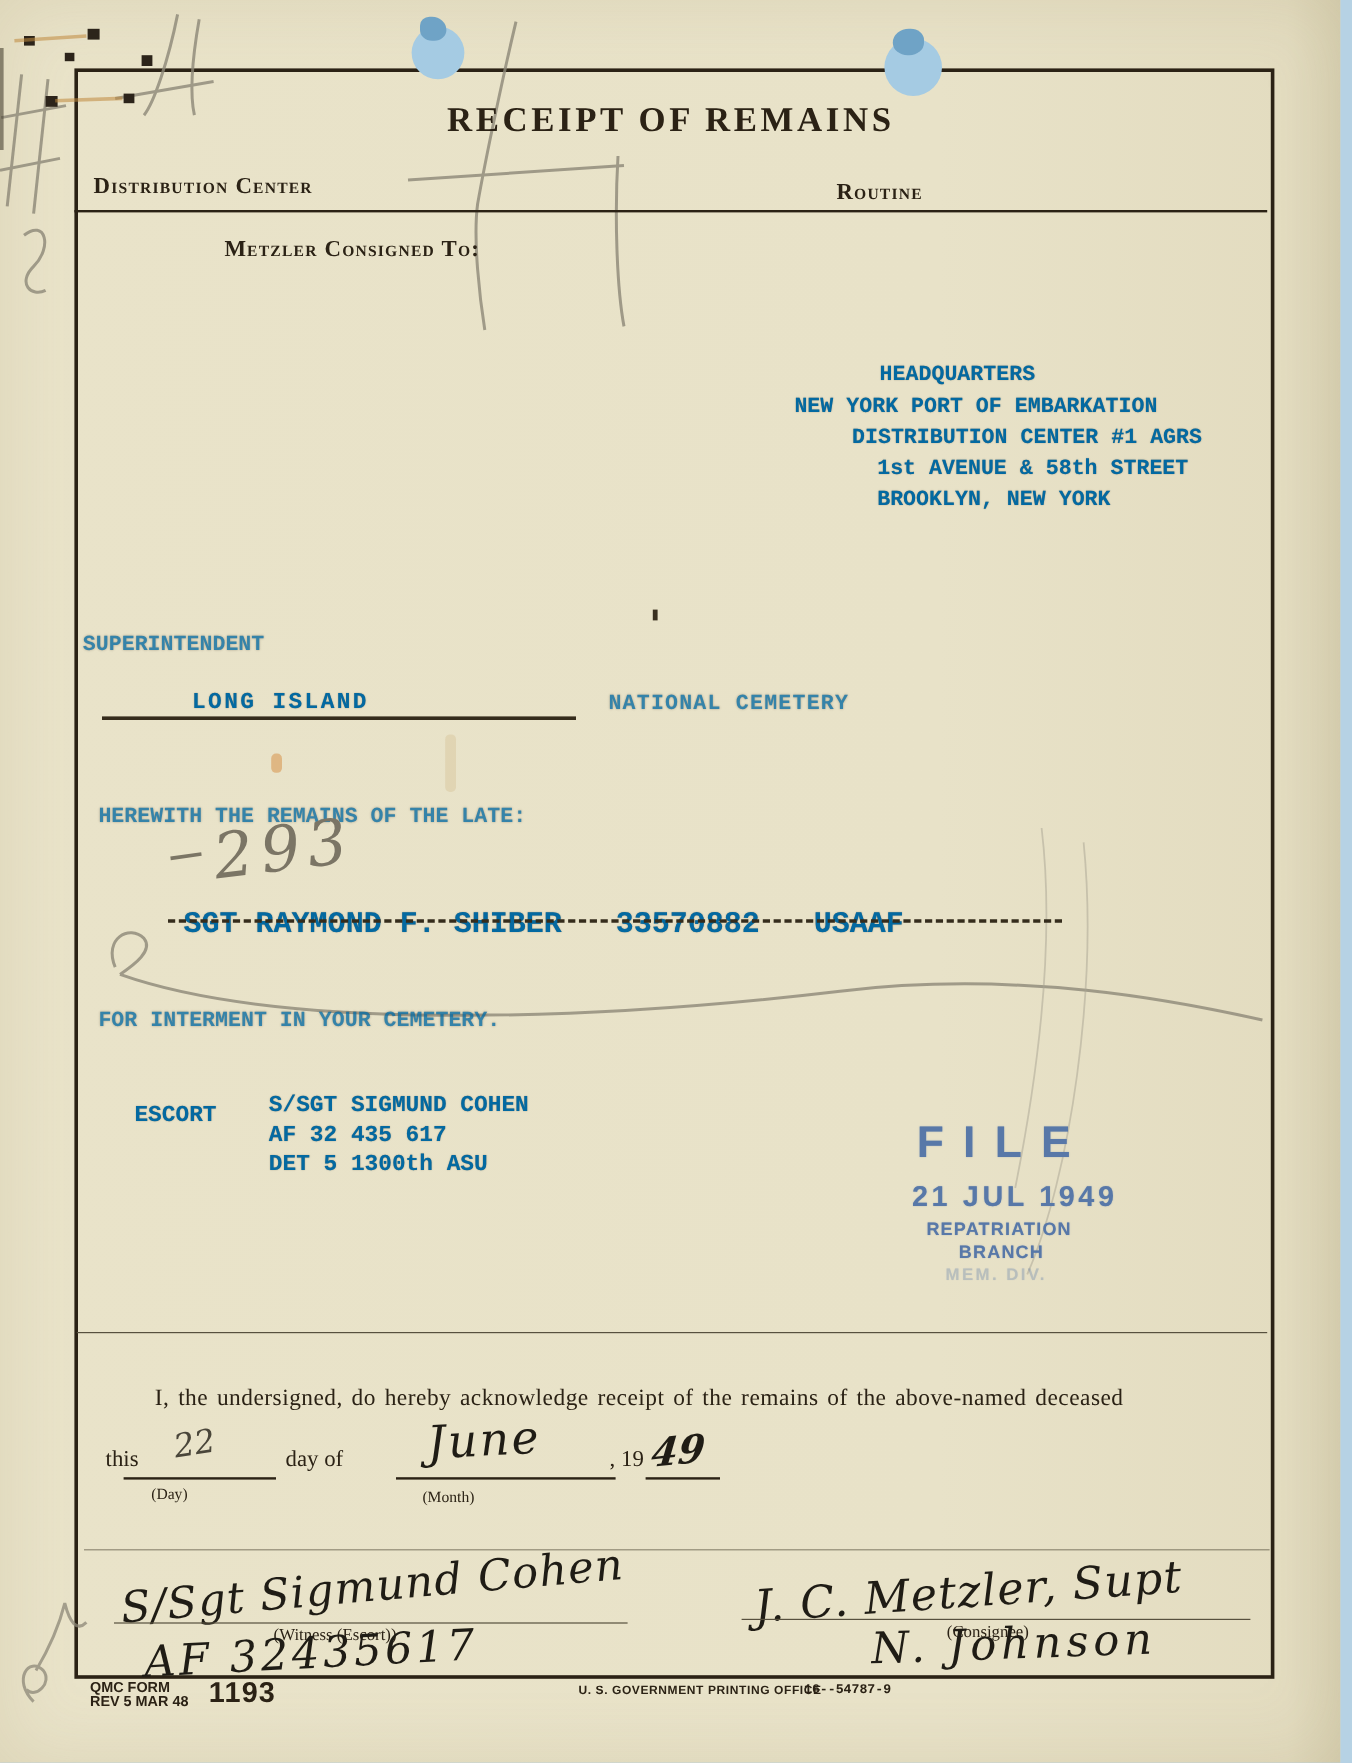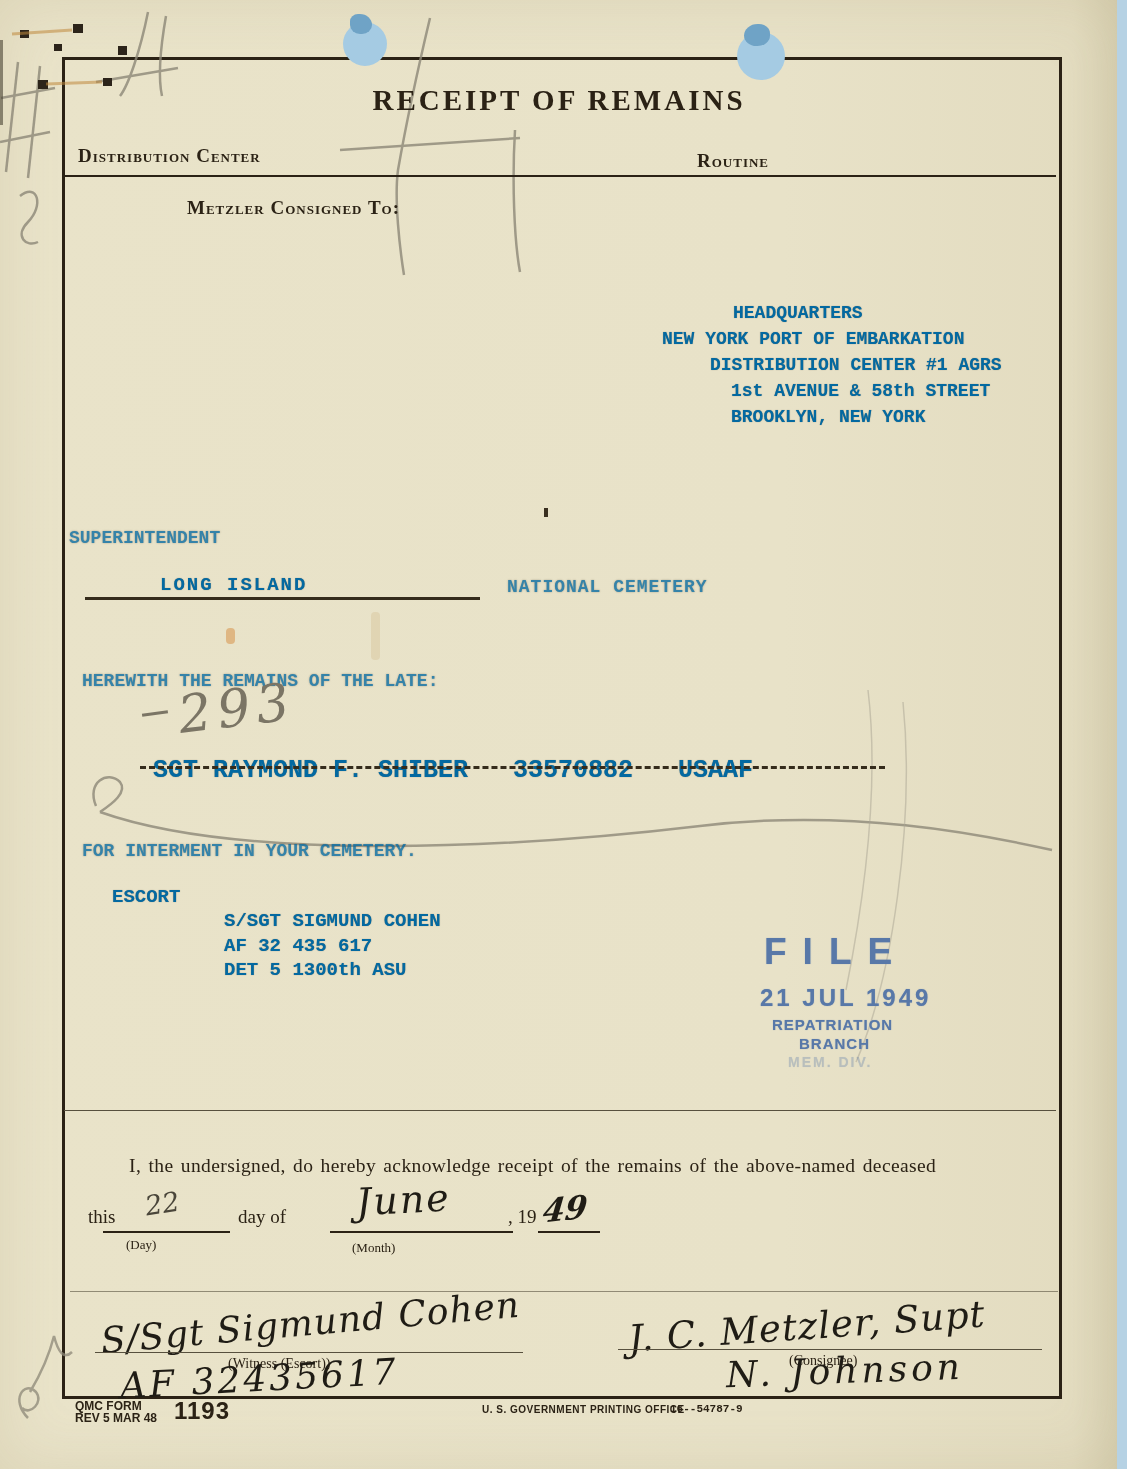--- a/index.html
+++ b/index.html
@@ -135,21 +135,21 @@
   <div class="abs typed faded" style="left:82px;top:671px;font-size:18px;">HEREWITH THE REMAINS OF THE LATE:</div>
 
   <div class="abs hand pencil" style="left:178px;top:678px;font-size:52px;transform:rotate(-7deg);letter-spacing:6px;">293</div>
   <div class="abs" style="left:142px;top:712px;width:26px;height:3px;background:#7b7565;transform:rotate(-8deg);"></div>
 
   <div class="abs typed" style="left:153px;top:743px;font-size:25px;margin-top:13px;">SGT RAYMOND F. SHIBER   33570882   USAAF</div>
   <div class="abs" style="left:140px;top:766px;width:745px;height:0;border-bottom:3px dashed #352c1c;"></div>
 
   <div class="abs typed faded" style="left:82px;top:841px;font-size:18px;">FOR INTERMENT IN YOUR CEMETERY.</div>
 
-  <div class="abs typed" style="left:112px;top:886px;font-size:19px;">ESCORT</div>
+  <div class="abs typed" style="left:112px;top:918px;font-size:19px;">ESCORT</div>
   <div class="abs typed" style="left:224px;top:910px;font-size:19px;">S/SGT SIGMUND COHEN</div>
   <div class="abs typed" style="left:224px;top:935px;font-size:19px;">AF 32 435 617</div>
   <div class="abs typed" style="left:224px;top:959px;font-size:19px;">DET 5 1300th ASU</div>
 
   <div class="abs stamp" style="left:764px;top:931px;font-size:37px;font-weight:bold;letter-spacing:16px;">FILE</div>
   <div class="abs stamp" style="left:760px;top:984px;font-size:24px;font-weight:bold;letter-spacing:3px;">21 JUL 1949</div>
   <div class="abs stamp" style="left:772px;top:1016px;font-size:15px;font-weight:bold;letter-spacing:1px;">REPATRIATION</div>
   <div class="abs stamp" style="left:799px;top:1035px;font-size:15px;font-weight:bold;letter-spacing:1px;">BRANCH</div>
   <div class="abs stamp" style="left:788px;top:1054px;font-size:14px;font-weight:bold;letter-spacing:2px;opacity:.32;filter:blur(.6px);">MEM. DIV.</div>
 

